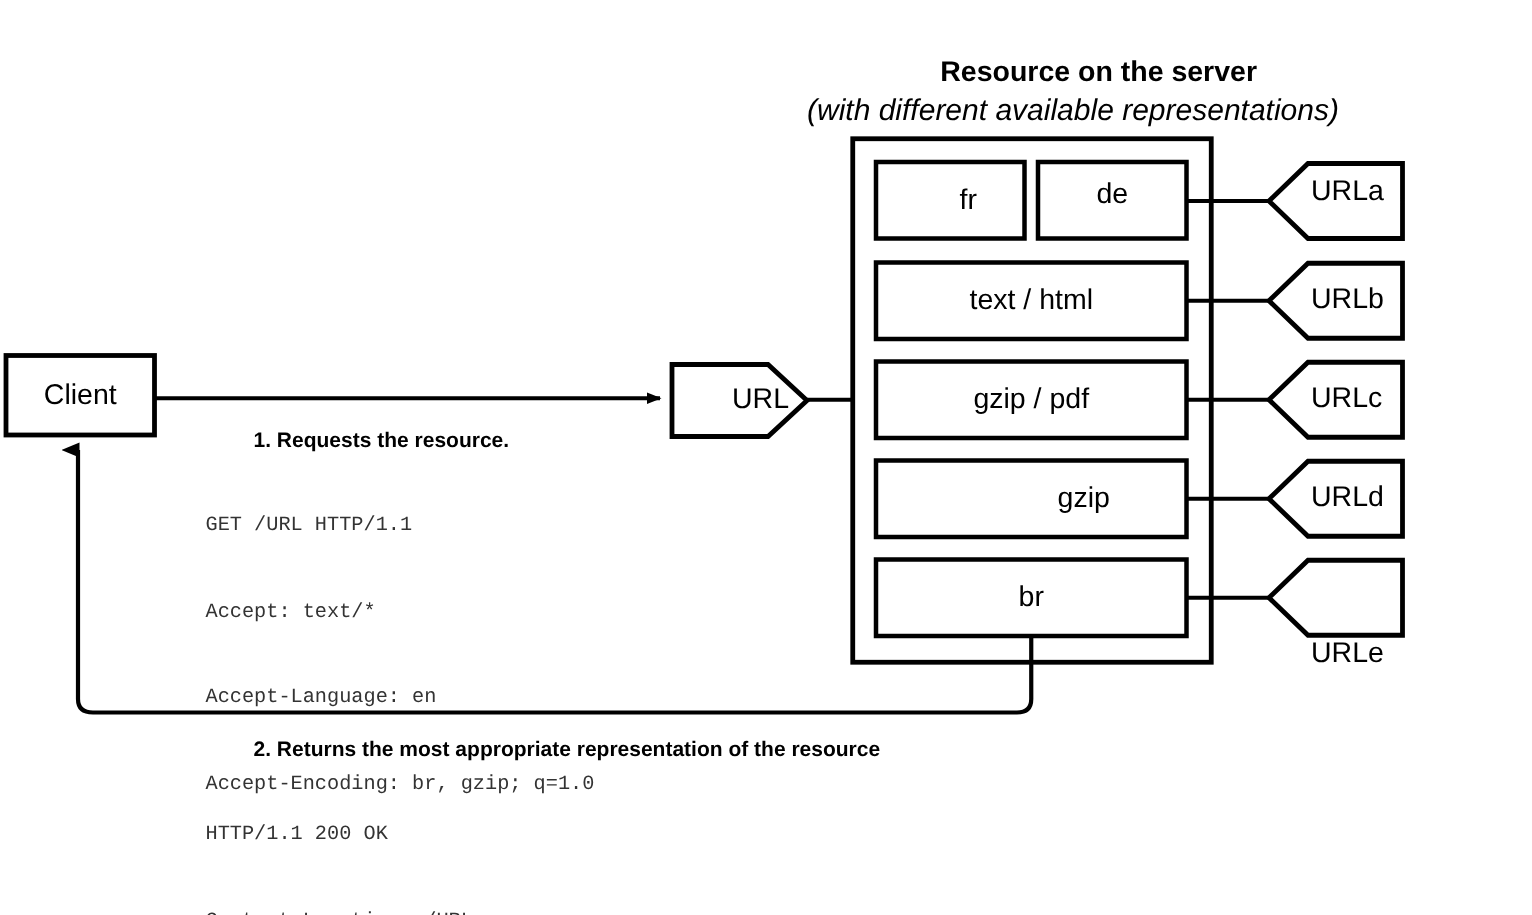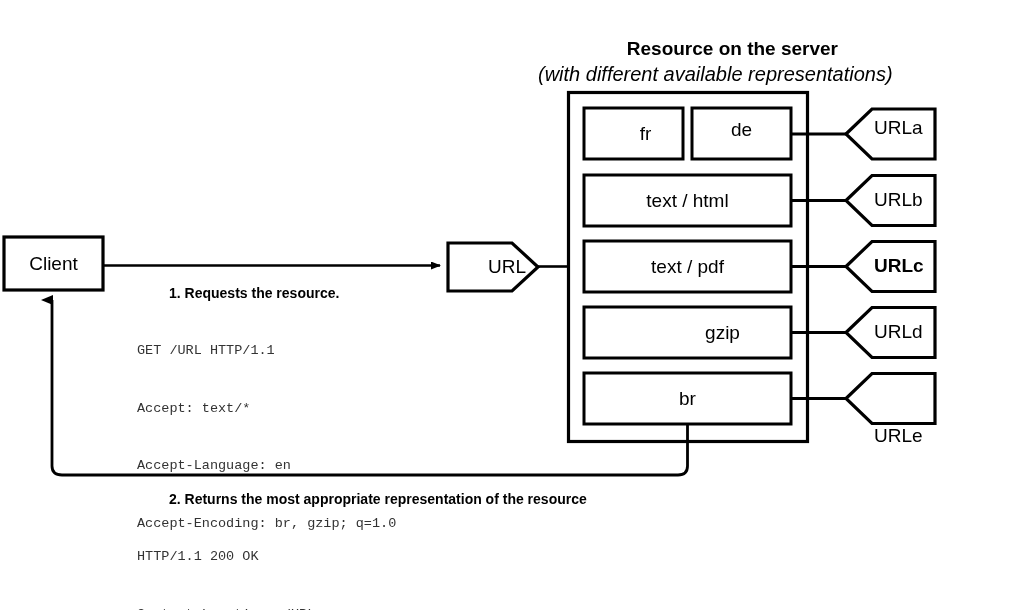--- a/index.html
+++ b/index.html
@@ -142,27 +142,27 @@
     <div class="heading-sub">(with different available representations)</div>
   </div>
 
   <div class="node-text" style="left:4px; top:237px; width:99px; height:53px;">Client</div>
 
   <div class="node-text" style="left:448px; top:243px; width:76px; height:48px;padding-left:21px;">URL</div>
 
   <div class="node-text" style="left:584px; top:108px; width:99px; height:51px;margin-left:12px;">fr</div>
   <div class="node-text" style="left:692px; top:108px; width:99px; height:44px;">de</div>
   <div class="node-text" style="left:584px; top:175px; width:207px; height:51px;">text / html</div>
-  <div class="node-text" style="left:584px; top:241px; width:207px; height:51px;">text / pdf</div>
+  <div class="node-text" style="left:584px; top:241px; width:207px; height:51px;">gzip / pdf</div>
   <div class="node-text" style="left:584px; top:307px; width:207px; height:51px;padding-left:35px;">gzip</div>
   <div class="node-text" style="left:584px; top:373px; width:207px; height:51px;">br</div>
 
   <div class="url-text" style="left:874px; top:109px; width:62px; height:38px;">URLa</div>
   <div class="url-text" style="left:874px; top:175px; width:62px; height:50px;">URLb</div>
-  <div class="url-text" style="left:874px; top:241px; width:62px; height:50px;font-weight:bold;">URLc</div>
+  <div class="url-text" style="left:874px; top:241px; width:62px; height:50px;">URLc</div>
   <div class="url-text" style="left:874px; top:307px; width:62px; height:50px;">URLd</div>
   <div class="url-text" style="left:874px; top:379px; width:62px; height:50px;margin-top:32px;">URLe</div>
 
   <div class="msg-block" style="left:137px; top:284px;">
     <div class="msg-title">1. Requests the resource.</div>
     <div class="msg-lines">
       <div>GET /URL HTTP/1.1</div>
       <div>Accept: text/*</div>
       <div>Accept-Language: en</div>
       <div>Accept-Encoding: br, gzip; q=1.0</div>

